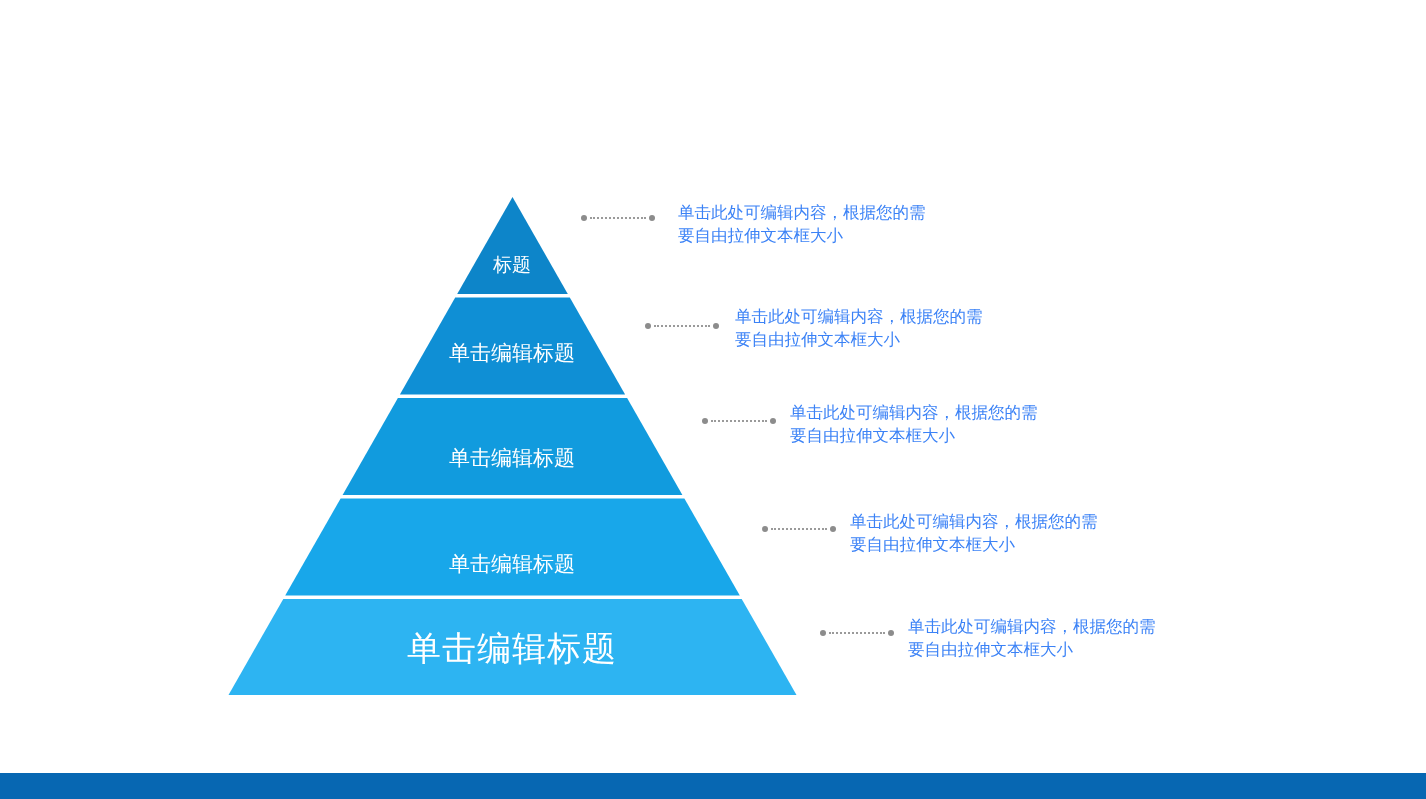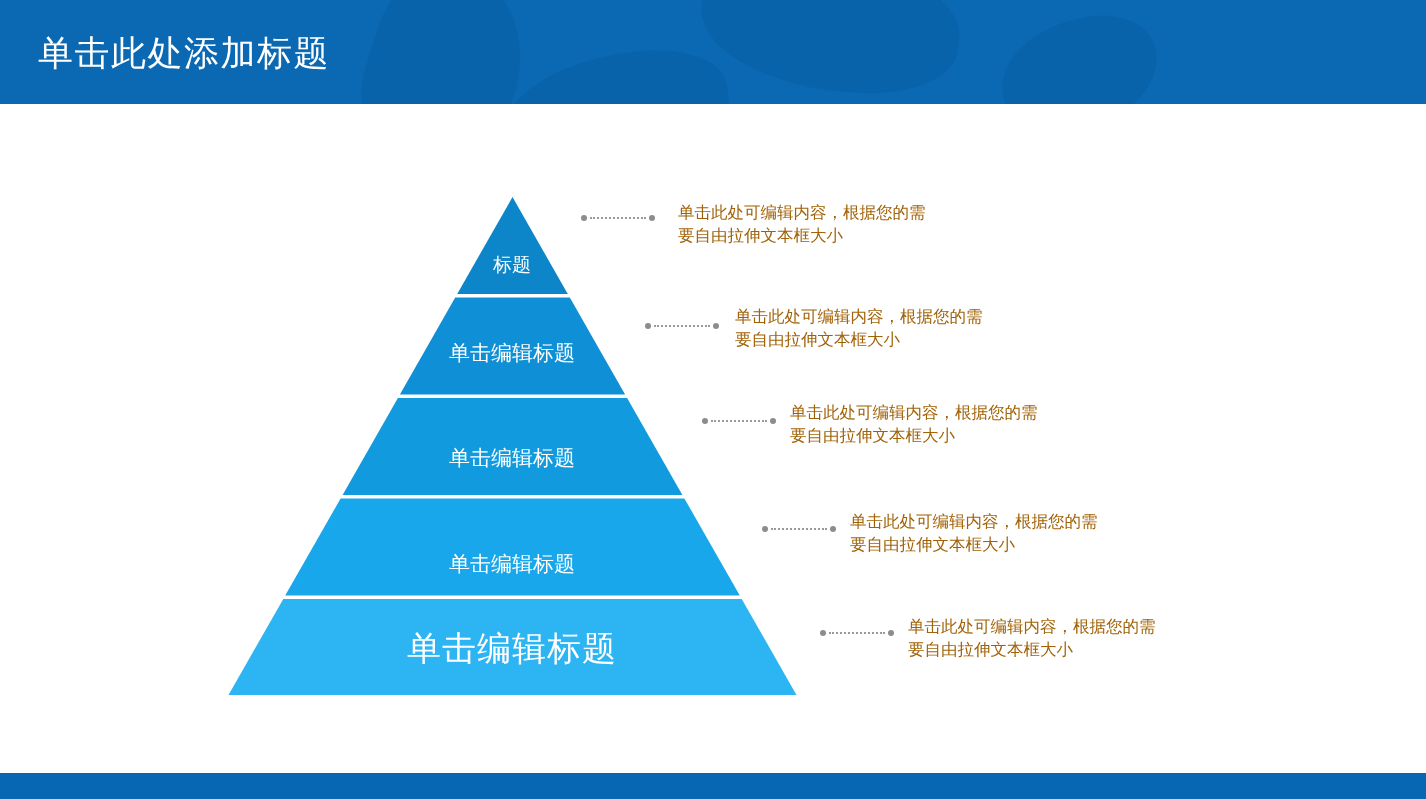--- a/index.html
+++ b/index.html
@@ -57,36 +57,29 @@
     background:#8c8c8c;flex:0 0 auto;
   }
   .leader .dots{
     width:56px;height:0;margin:0 3px;
     border-top:2px dotted #9a9a9a;
   }
 
   
   .annotation{
     position:absolute;
-    font-size:16.5px;line-height:23px;color:#a16207;
+    font-size:16.5px;line-height:23px;color:#3b82f6;
     white-space:nowrap;
   }
 </style>
 </head>
 <body>
 
 <div class="stage">
 
-  <div class="header">
-    <div class="map-blob blob1"></div>
-    <div class="map-blob blob2"></div>
-    <div class="map-blob blob3"></div>
-    <div class="map-blob blob4"></div>
-    <div class="slide-title">单击此处添加标题</div>
-  </div>
 
   <svg class="pyramid-svg" width="1426" height="799" viewBox="0 0 1426 799">
     <polygon points="512.5,197 567.8,294 457.2,294" fill="#0d85c9"></polygon>
     <polygon points="455.2,297.5 569.8,297.5 625.1,394.5 399.9,394.5" fill="#0f8fd5"></polygon>
     <polygon points="397.9,398 627.1,398 682.4,495 342.6,495" fill="#119bde"></polygon>
     <polygon points="340.6,498.5 684.4,498.5 739.8,595.5 285.2,595.5" fill="#18a7ea"></polygon>
     <polygon points="283.3,599 741.7,599 796.5,695 228.5,695" fill="#2db4f2"></polygon>
   </svg>
 
   <div class="py-label l1">标题</div>

